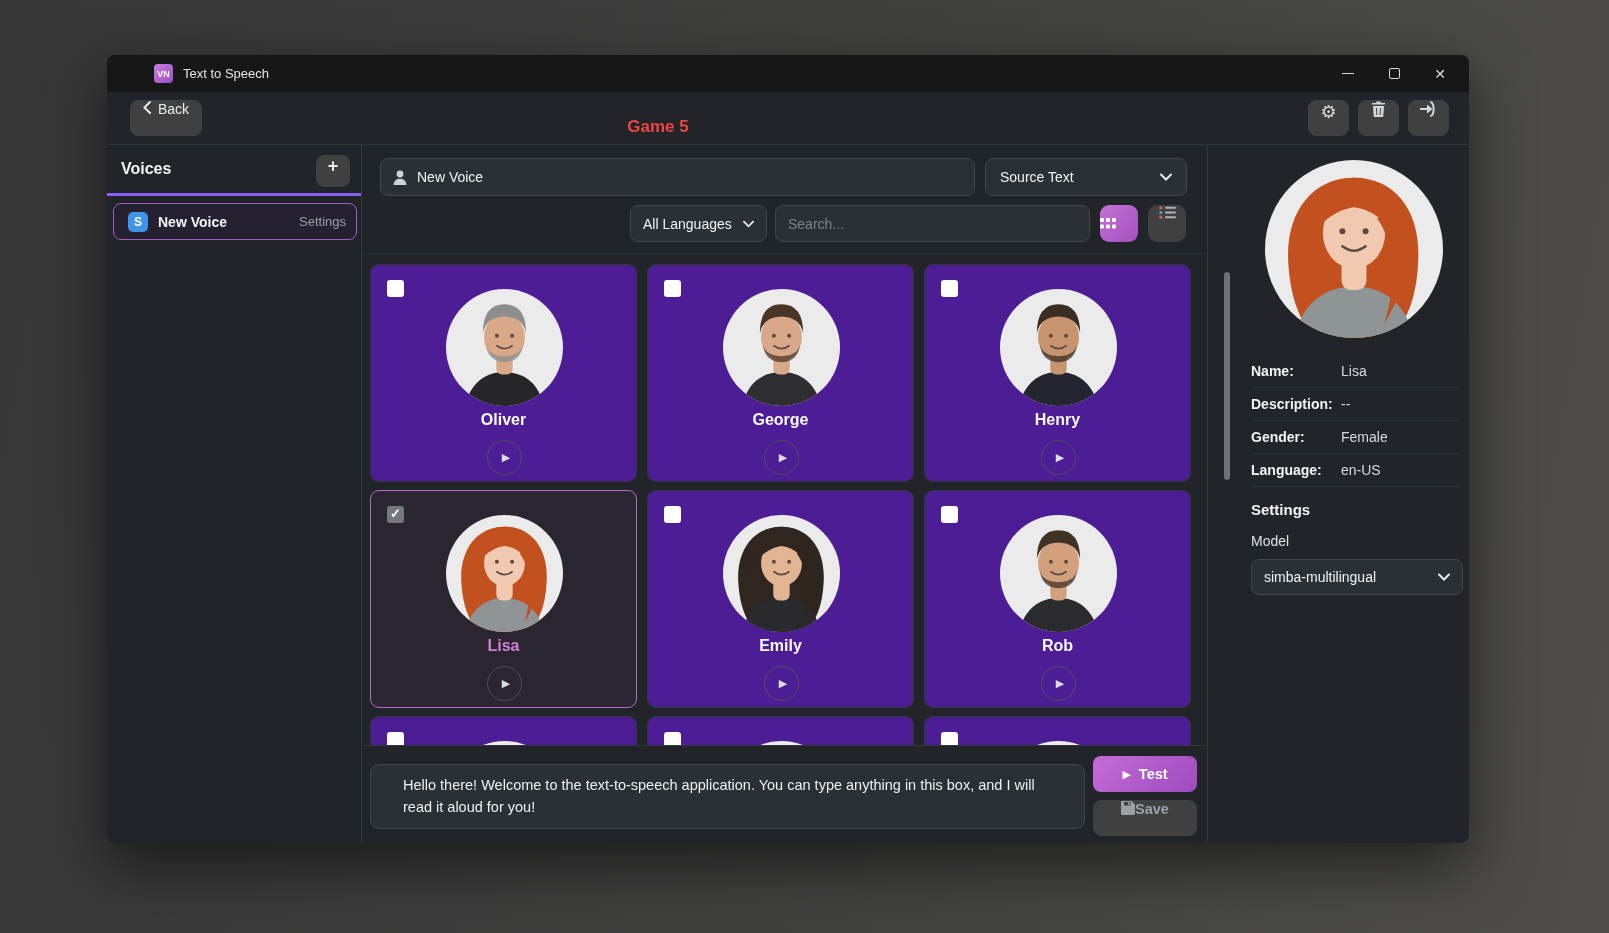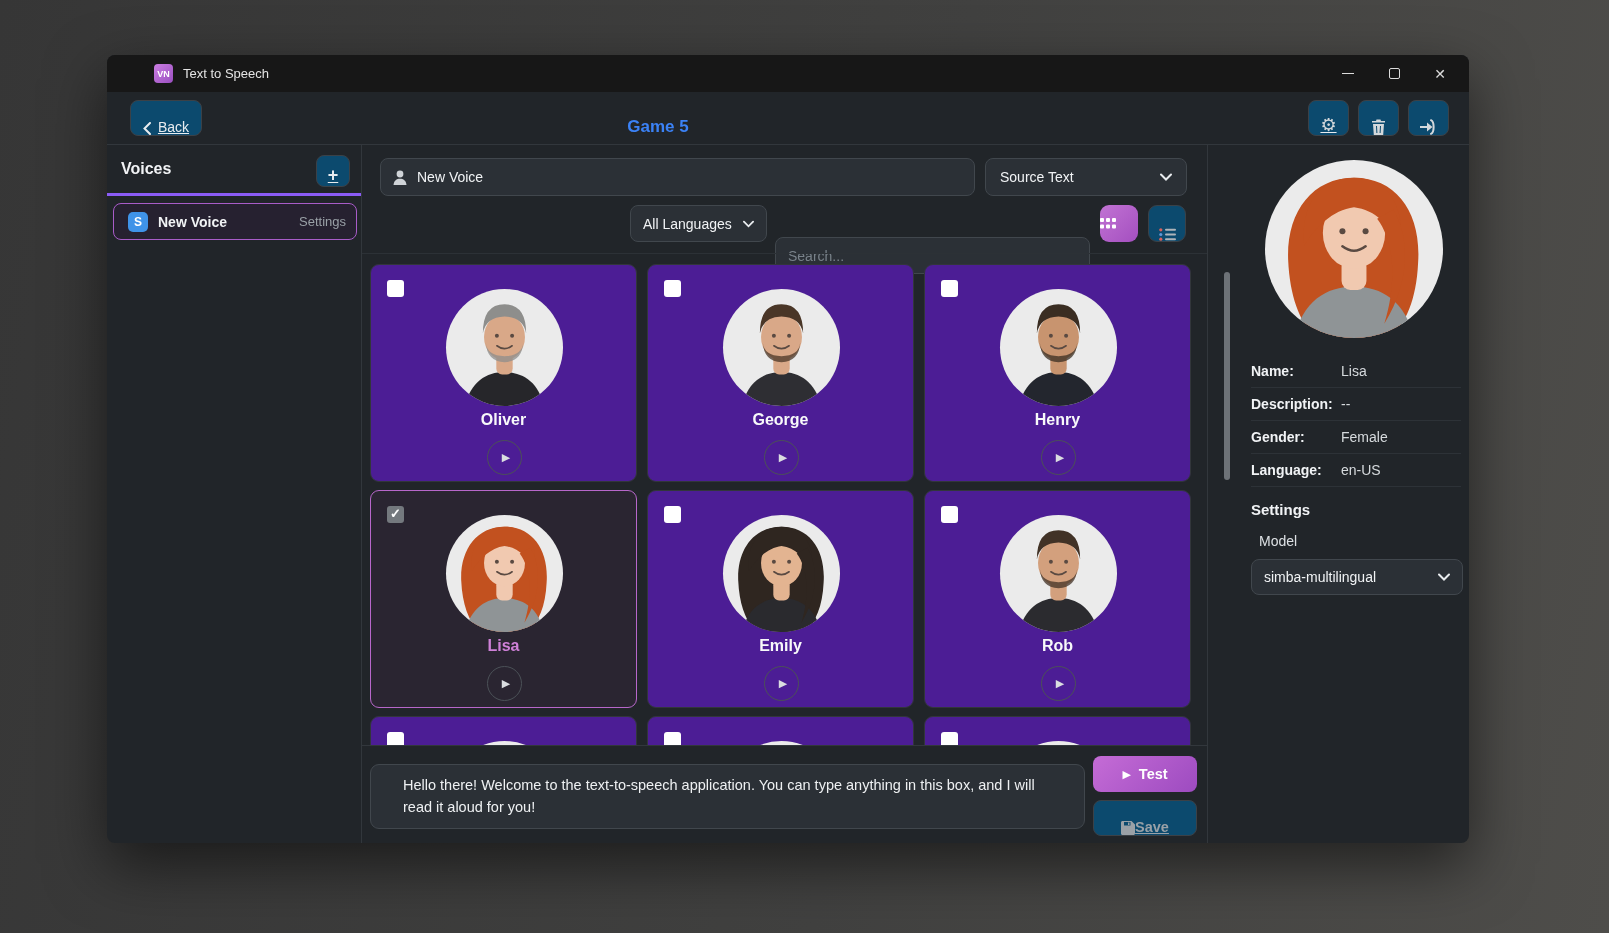--- a/index.html
+++ b/index.html
@@ -19,24 +19,24 @@
   .titlebar { height:37px; background:#171717; display:flex; align-items:center; padding:0 6px 0 12px; flex:0 0 auto; }
   .logo { width:19px; height:19px; border-radius:4px; background:linear-gradient(135deg,#cb7ee2,#9a4fc0);
           display:flex; align-items:center; justify-content:center; font-size:9px; font-weight:bold; color:#fff;margin-left:35px; }
   .win-title { margin-left:10px; font-size:13px; color:#e4e4e4; flex:1; }
   .win-btn { width:46px; height:31px; display:flex; align-items:center; justify-content:center; color:#dcdcdc; }
   .glyph-min { width:12px; border-top:1.6px solid #dcdcdc; display:inline-block; }
   .glyph-max { width:11px; height:11px; border:1.6px solid #dcdcdc; border-radius:2px; display:inline-block; }
   .glyph-close { font-size:14px; line-height:1; }
   
   .header { height:53px; position:relative; border-bottom:1px solid #32373c; flex:0 0 auto; }
-  .btn { background:#0c4a6e; border:1px solid #3b4147; border-radius:8px; color:#e9ecef; display:flex; align-items:flex-end; justify-content:center;text-decoration:underline; }
+  .btn { background:#404040; border:1px solid #3b4147; border-radius:8px; color:#e9ecef; display:flex; align-items:flex-start; justify-content:center; }
   .back-btn { position:absolute; left:23px; top:8px; width:72px; height:36px; gap:7px; font-size:14px; }
   .page-title { position:absolute; left:0; right:260px; top:0; height:69px; display:flex; align-items:center; justify-content:center;
-                font-size:17px; font-weight:bold; color:#3b82f6; }
+                font-size:17px; font-weight:bold; color:#ef4444; }
   .hdr-icon-btn { position:absolute; top:8px; width:41px; height:36px; }
   .gear-pos { left:1201px; } .trash-pos { left:1251px; } .import-pos { left:1301px; }
   .gear-glyph { font-size:18px; color:#d4d8db; font-family:"DejaVu Sans", sans-serif; }
   
   .content { flex:1; display:flex; min-height:0; }
   .sidebar { width:255px; border-right:1px solid #32373c; position:relative; flex:0 0 auto; }
   .sb-head { height:51px; border-bottom:3px solid #8b5cf6; position:relative; }
   .sb-title { position:absolute; left:14px; top:15px; font-size:16px; font-weight:bold; color:#f1f3f5; }
   .add-btn { position:absolute; left:209px; top:10px; width:34px; height:32px; font-size:18px; font-weight:bold; color:#e9ecef; }
   .voice-item { position:absolute; left:6px; top:58px; width:244px; height:37px; border:1px solid #a85cc8; border-radius:8px;
@@ -45,21 +45,21 @@
              display:flex; align-items:center; justify-content:center; flex:0 0 auto; }
   .voice-item-label { font-size:14px; font-weight:bold; color:#f1f3f5; flex:1; }
   .voice-item-meta { font-size:13px; color:#99a0a6; white-space:nowrap; overflow:hidden; }
   
   .main { width:845px; position:relative; flex:0 0 auto; }
   .field { background:#2b3036; border:1px solid #41474d; border-radius:8px; display:flex; align-items:center; position:absolute; }
   .name-input { left:18px; top:13px; width:595px; height:38px; padding:0 12px; gap:10px; font-size:14px; color:#f1f3f5; }
   .src-select { left:623px; top:13px; width:202px; height:38px; padding:0 14px; font-size:14px; color:#f1f3f5; justify-content:space-between; }
   .engine-select { left:18px; top:60px; width:242px; height:37px; padding:0 14px 0 12px; gap:10px; font-size:14px; color:#f1f3f5; }
   .lang-select { left:268px; top:60px; width:137px; height:37px; padding:0 12px; font-size:14px; color:#f1f3f5; justify-content:space-between; }
-  .search-input { left:413px; top:60px; width:315px; height:37px; padding:0 12px; font-size:14px; color:#79828a;margin-top:32px; }
+  .search-input { left:413px; top:60px; width:315px; height:37px; padding:0 12px; font-size:14px; color:#79828a; }
   .view-btn { position:absolute; top:60px; width:38px; height:37px; border-radius:9px; }
   .grid-btn { left:738px; background:linear-gradient(135deg,#c173d3,#a44fc0); border:none; }
   .list-btn { left:786px; }
   .spacer { flex:1; }
   
   .grid-wrap { position:absolute; left:0; top:108px; width:845px; height:492px; border-top:1px solid #2c3136; overflow:hidden;
                padding:10px 0 0 8px; display:flex; flex-wrap:wrap; gap:8px 10px; align-content:flex-start; }
   .card { width:267px; height:218px; background:#4c1d95; border:1px solid #32363b; border-radius:9px; position:relative; }
   .card.selected { background:#2a2531; border-color:#b767ca; }
   .cb { position:absolute; left:16px; top:15px; width:17px; height:17px; border-radius:3px; background:#fff; }
@@ -85,21 +85,21 @@
   .play-glyph { font-family:"DejaVu Sans", sans-serif; font-size:11px; }
   
   .panel { flex:1; border-left:1px solid #32373c; position:relative; }
   .panel-scrollbar { position:absolute; left:16px; top:127px; width:6px; height:208px; background:#6d7277; border-radius:3px; }
   .profile-avatar { position:absolute; left:57px; top:15px; width:178px; height:178px; border-radius:50%; overflow:hidden; background:#ebebeb; }
   .info { position:absolute; left:43px; top:210px; width:210px; }
   .info-row { display:flex; height:33px; align-items:center; border-bottom:1px solid #2d3237; font-size:14px; }
   .info-label { font-weight:bold; color:#f1f3f5; width:90px; flex:0 0 auto; }
   .info-value { color:#d6dadd; }
   .settings-title { position:absolute; left:43px; top:356px; font-size:15px; font-weight:bold; color:#f1f3f5; }
-  .model-label { position:absolute; left:43px; top:388px; font-size:14px; color:#dde1e4;margin-left:8px; }
+  .model-label { position:absolute; left:43px; top:388px; font-size:14px; color:#dde1e4; }
   .model-select { left:43px; top:414px; width:212px; height:36px; padding:0 12px; font-size:14px; color:#f1f3f5; justify-content:space-between; }
   .icon { flex:0 0 auto; display:flex; align-items:center; }
 </style>
 </head>
 <body>
 
 <div class="window">
 
   <div class="titlebar">
     <div class="logo">VN</div>

